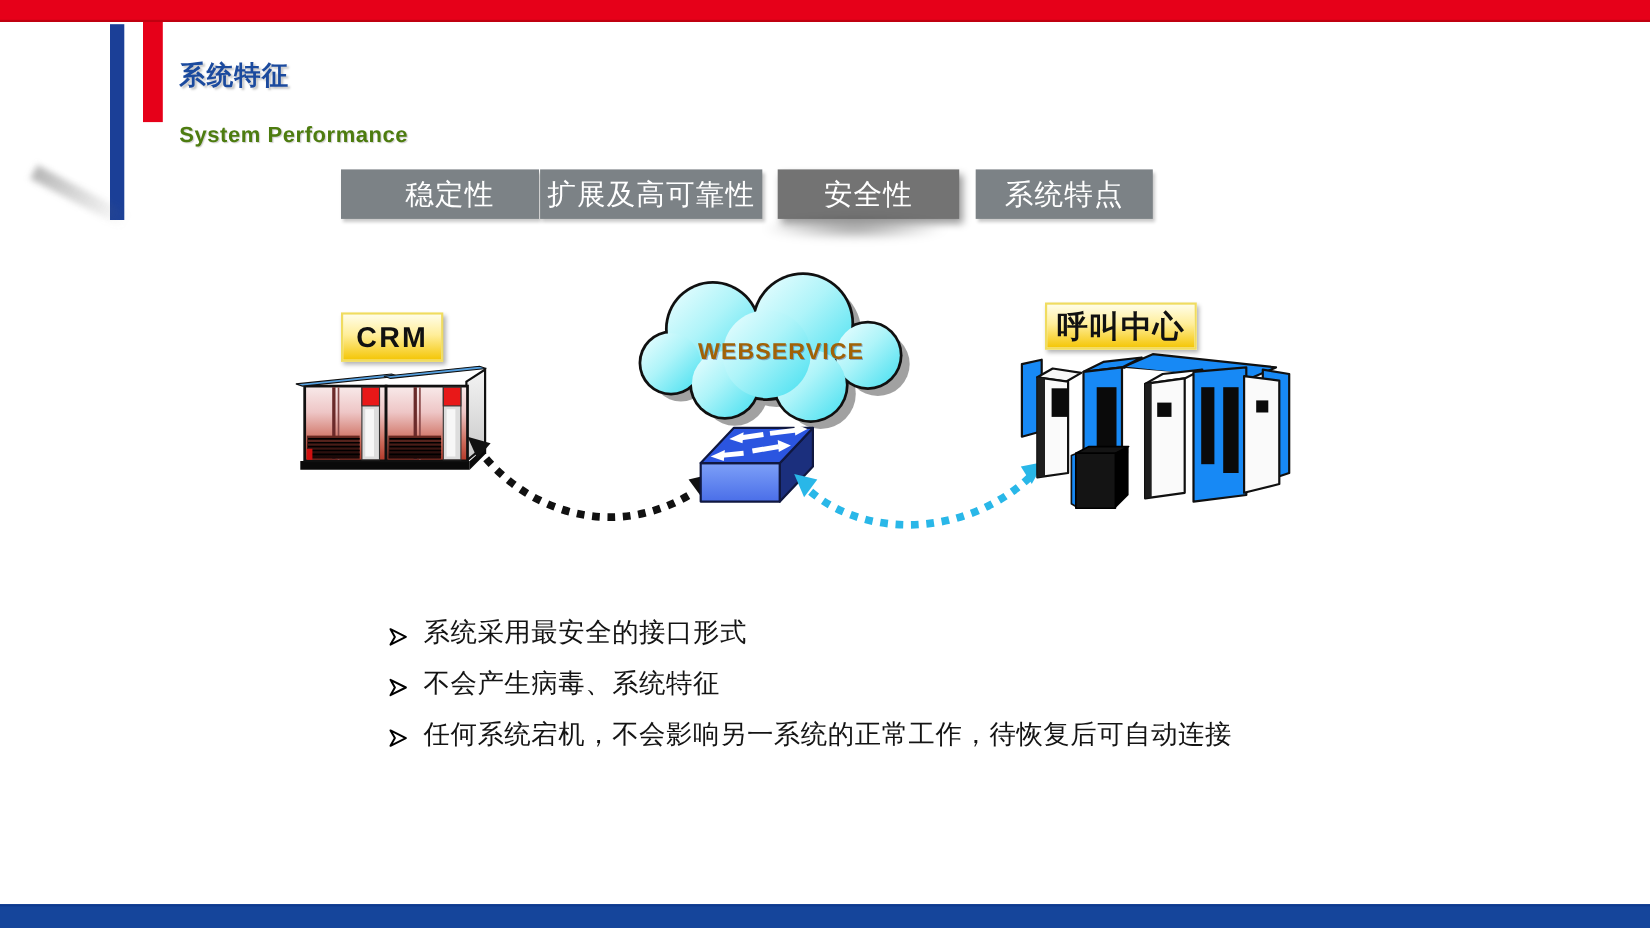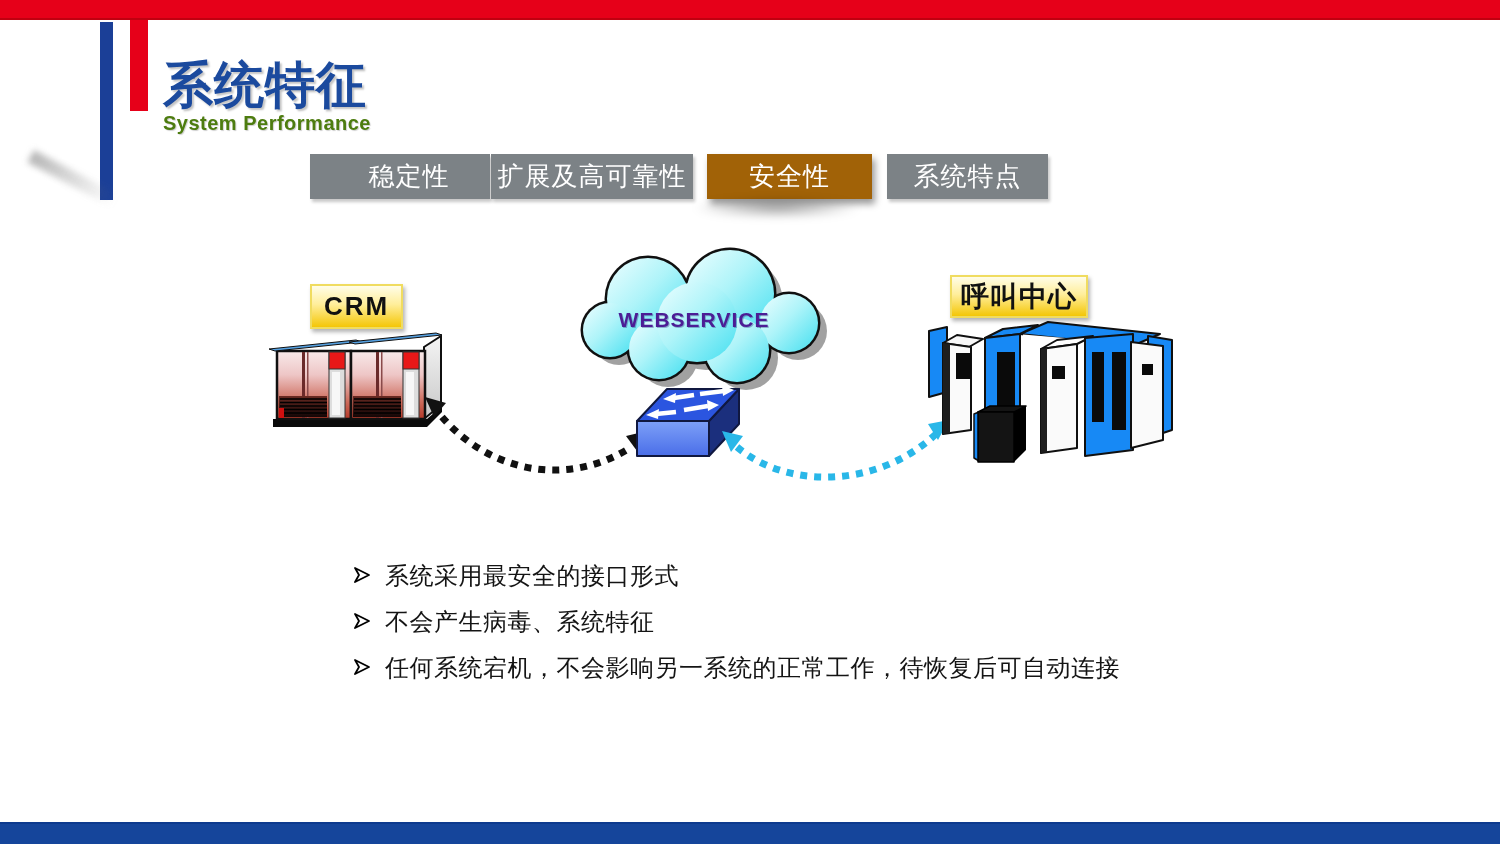--- a/index.html
+++ b/index.html
@@ -8,45 +8,45 @@
 
   
   .top-bar{position:absolute;left:0;top:0;width:1500px;height:20px;background:#e60019;border-bottom:2px solid #c00010;box-sizing:border-box;}
   .bottom-bar{position:absolute;left:0;top:822px;width:1500px;height:22px;background:#15459b;border-top:2px solid #0d3a8e;box-sizing:border-box;}
   .stripe-blue{position:absolute;left:100px;top:22px;width:13px;height:178px;background:#1b3f97;}
   .stripe-red{position:absolute;left:130px;top:20px;width:18px;height:91px;background:#e60019;}
   .streak{position:absolute;left:34px;top:150px;width:95px;height:14px;background:linear-gradient(90deg,rgba(110,110,110,.5),rgba(190,190,190,0));filter:blur(3px);transform:rotate(28deg);transform-origin:left top;}
   .tab-shadow{position:absolute;left:692px;top:198px;width:170px;height:20px;background:radial-gradient(ellipse at center,rgba(0,0,0,.38),rgba(0,0,0,0) 70%);filter:blur(4px);}
 
   
-  .title{position:absolute;left:163px;top:52px;font-size:50px;font-weight:700;letter-spacing:1px;color:#1b4a9e;text-shadow:2px 2px 2px #c4c4c4;}
+  .title{position:absolute;left:163px;top:52px;font-size:24px;font-weight:700;letter-spacing:1px;color:#1b4a9e;text-shadow:2px 2px 2px #c4c4c4;}
   .subtitle{position:absolute;left:163px;top:112px;font-size:20px;font-weight:700;color:#4d7c0f;text-shadow:1px 1px 1px #cfcfcf;letter-spacing:.5px;}
 
   
   .tab{position:absolute;top:154px;height:45px;display:flex;align-items:center;justify-content:center;
        background:#7c8286;color:#ffffff;font-size:26px;letter-spacing:1px;
        box-shadow:2px 3px 3px rgba(0,0,0,.22);cursor:pointer;}
-  .tab.active{background:#a16207;box-shadow:3px 5px 7px rgba(0,0,0,.4);}
+  .tab.active{background:#737373;box-shadow:3px 5px 7px rgba(0,0,0,.4);}
   .tab1{left:132px;width:161px;} .tab2{left:310px;width:162px;padding-left:18px;}
   .tab3{left:491px;width:202px;} .tab4{left:707px;width:165px;}
   .tab5{left:887px;width:161px;}
 
   
   .diagram-svg{position:absolute;left:0;top:0;}
   .label-yellow{position:absolute;display:flex;align-items:center;justify-content:center;
     background:linear-gradient(180deg,#fffde8 0%,#ffee9a 45%,#f4c606 100%);
     border:2px solid #f0dc60;box-shadow:2px 3px 4px rgba(0,0,0,.3);box-sizing:border-box;color:#111;}
   .label-crm{left:310px;top:284px;width:93px;height:45px;font-size:26px;font-weight:800;letter-spacing:2px;}
   .label-cc{left:950px;top:275px;width:138px;height:43px;font-size:28px;font-weight:700;letter-spacing:1px;}
-  .label-cloud{position:absolute;left:596px;top:306px;width:196px;height:28px;display:flex;align-items:center;justify-content:center;
-    color:#4c1d95;font-size:21px;font-weight:800;letter-spacing:1px;text-shadow:1px 1px 0 rgba(40,40,120,.35);}
+  .label-cloud{position:absolute;left:612px;top:306px;width:196px;height:28px;display:flex;align-items:center;justify-content:center;
+    color:#a16207;font-size:21px;font-weight:800;letter-spacing:1px;text-shadow:1px 1px 0 rgba(40,40,120,.35);}
 
   
   .bullets{position:absolute;left:352px;top:560px;}
-  .bullet{display:flex;align-items:flex-start;margin-bottom:14px;}
+  .bullet{display:flex;align-items:center;margin-bottom:14px;}
   .bullet-marker{margin-right:13px;margin-top:6px;flex:0 0 auto;}
   .bullet-text{font-size:24px;line-height:32px;color:#141414;font-weight:500;letter-spacing:.5px;}
 </style>
 </head>
 <body>
 
 <div class="slide">
 
   <div class="top-bar"></div>
   <div class="stripe-blue"></div>

